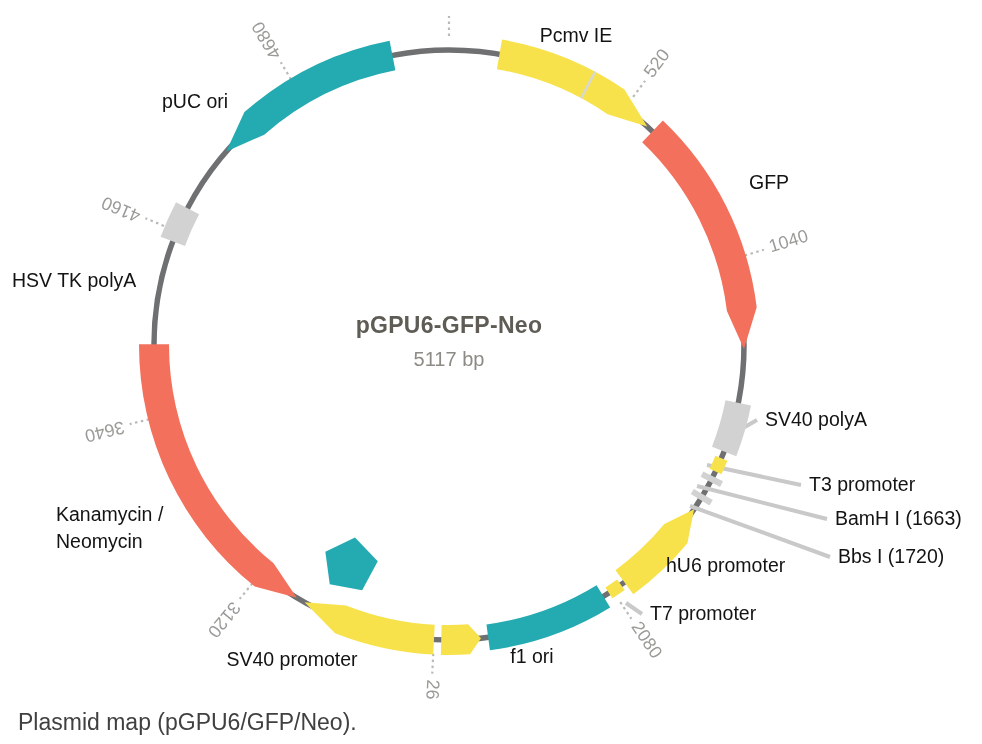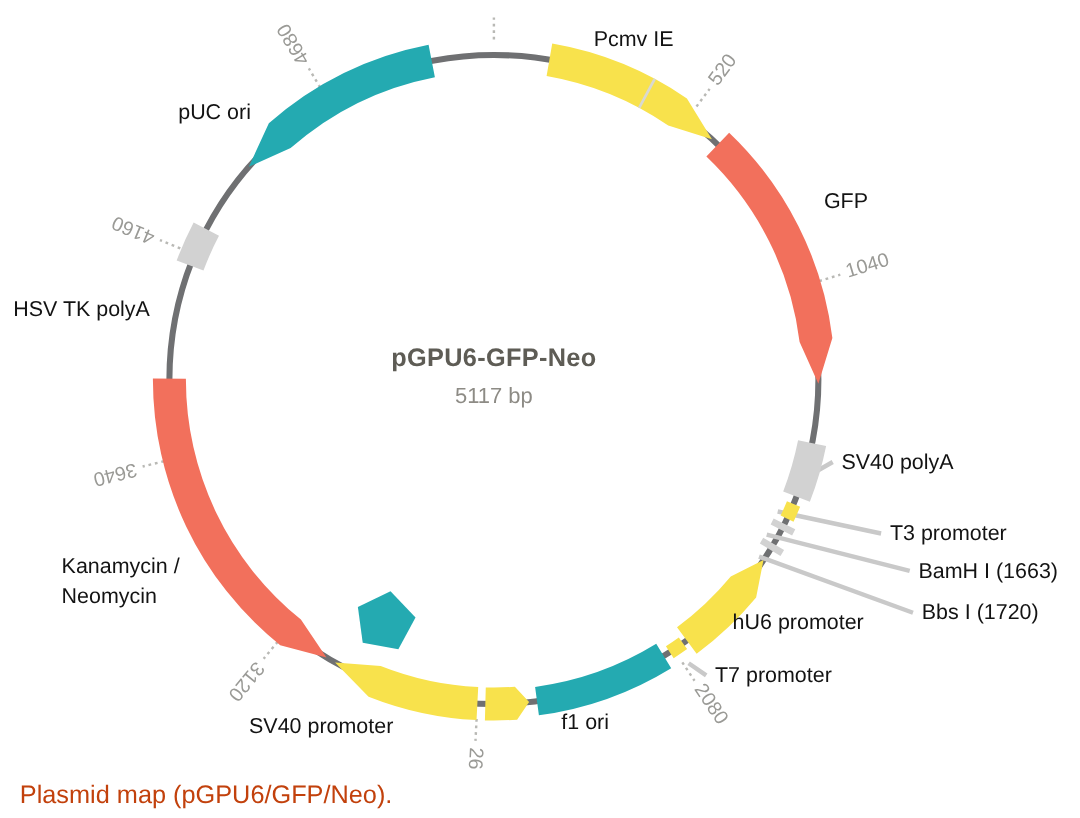--- a/index.html
+++ b/index.html
@@ -66,21 +66,21 @@
   #caption {
     position: absolute;
     left: 18px;
     top: 700px;
     width: 944px;
     height: 44px;
     display: flex;
     align-items: center;
     font-family: "Liberation Sans", sans-serif;
     font-size: 23px;
-    color: #c2410c;
+    color: #404040;
   }
 </style>
 </head>
 <body>
 
 <div id="map-root">
   <svg id="plasmid-svg" viewBox="0 0 982 700">
     <g id="g-backbone">
         <circle cx="449" cy="345" r="295" class="backbone"></circle>
       </g>

